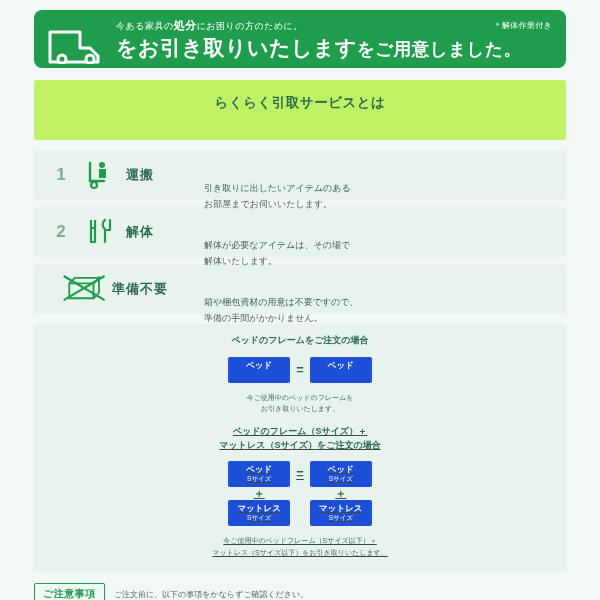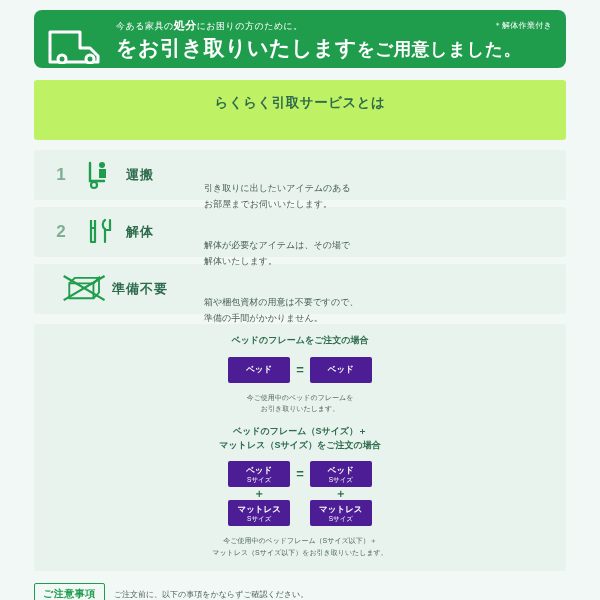--- a/index.html
+++ b/index.html
@@ -126,46 +126,45 @@
   .bedsec{
     margin-top:10px;
     background:#e7f3ec;
     border-radius:3px;
     padding:10px 12px 12px;
     display:flex;
     gap:10px;
     flex-direction:column;
   }
   .bedcol{flex:1;text-align:center;}
-  .bedcol.right{flex:1.35;}
+  .bedcol.right{flex:1.35;text-decoration:underline;}
   .bedcol h3{
     margin:0 0 9px;
     font-size:9px;
     font-weight:bold;
     color:#2f6b4d;
     line-height:1.5;
   }
   .eqrow{
     display:flex;
     align-items:flex-start;
     justify-content:center;
     gap:5px;
   }
   .chip{
-    background:#4c1d95;
+    background:#1d4ed8;
     color:#fff;
     border-radius:2px;
     font-size:8.5px;
     font-weight:bold;
     width:62px;
     min-height:26px;
     display:flex;
     flex-direction:column;
     align-items:center;
-    justify-content:center;
     line-height:1.25;
     padding:3px 0;
     box-sizing:border-box;
   }
   .chip small{font-size:6.5px;font-weight:normal;}
   .op{
     font-size:13px;
     color:#2f6b4d;
     font-weight:bold;
     line-height:26px;

